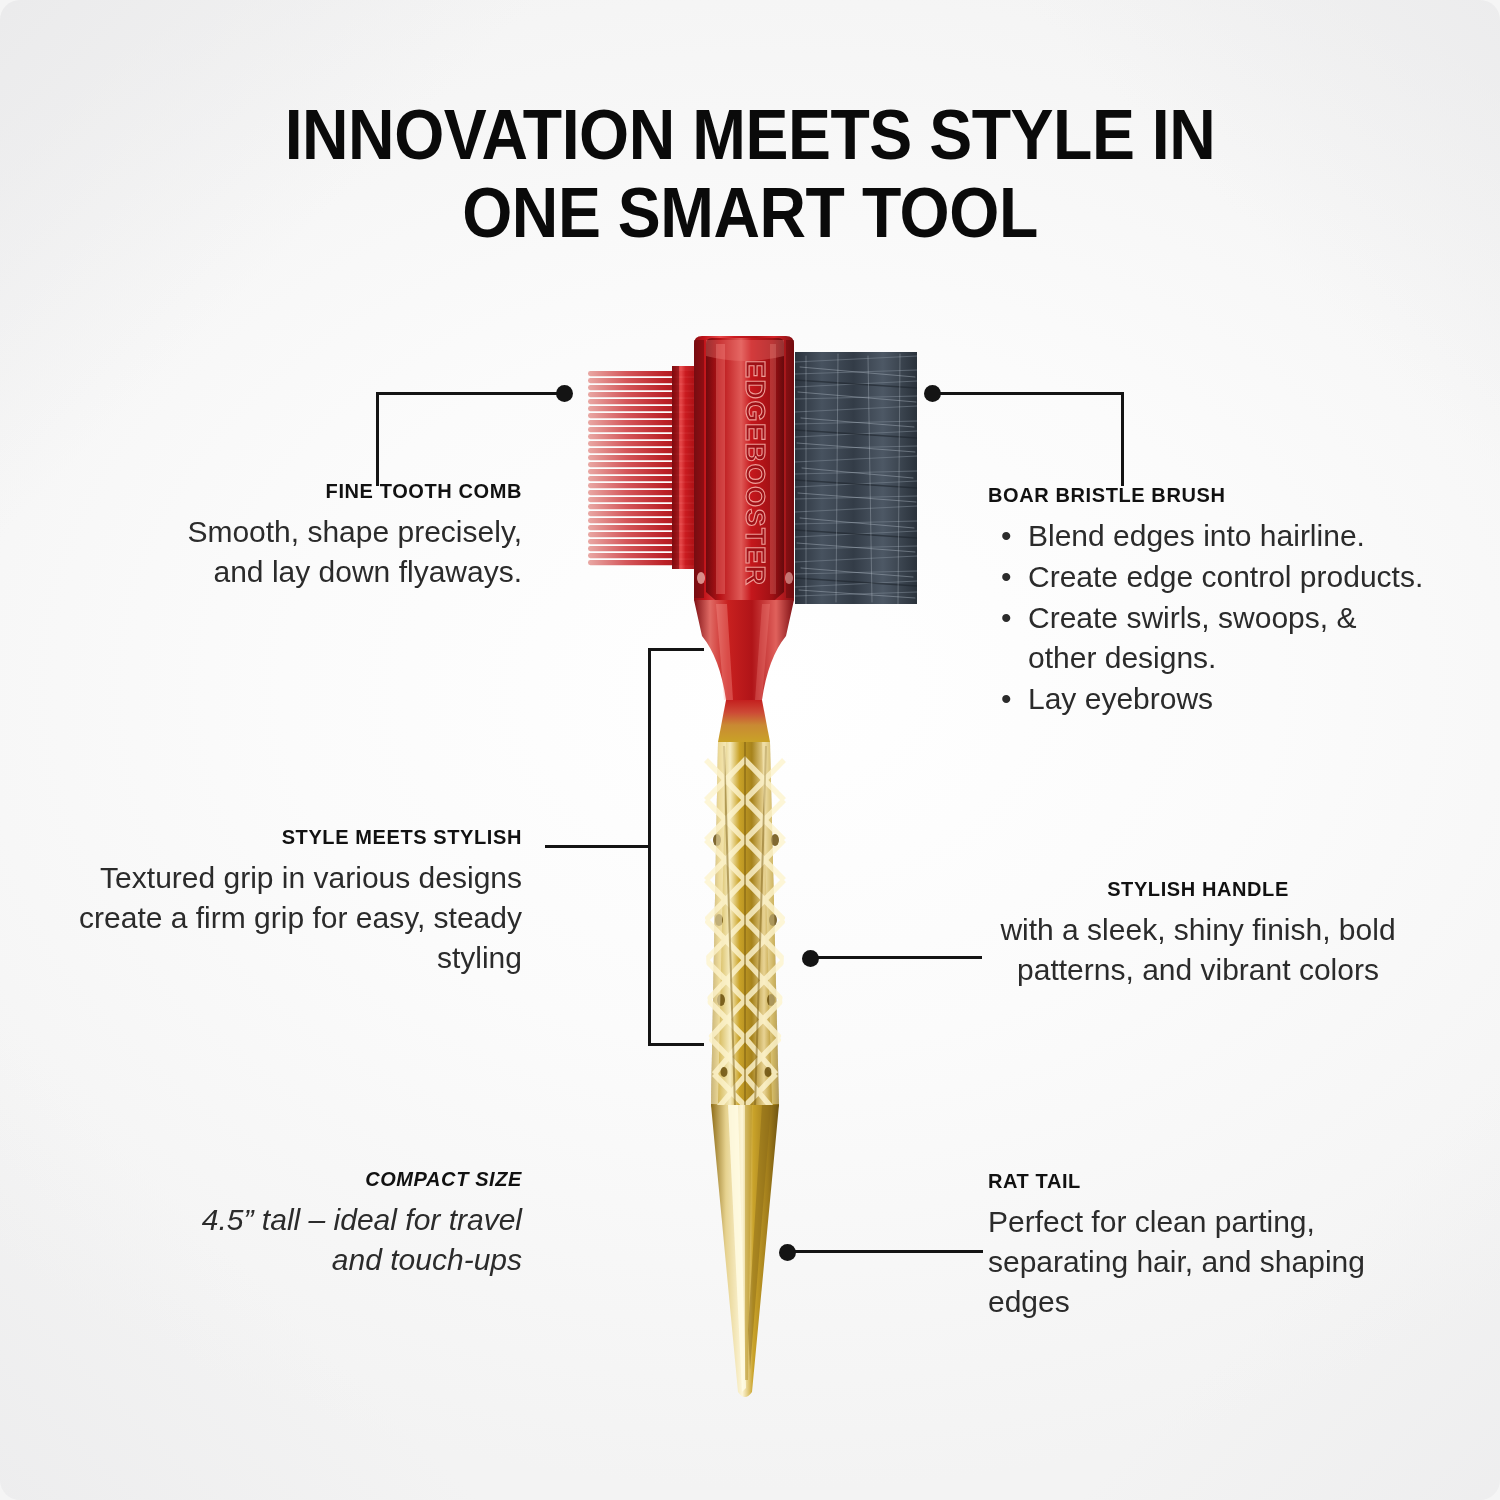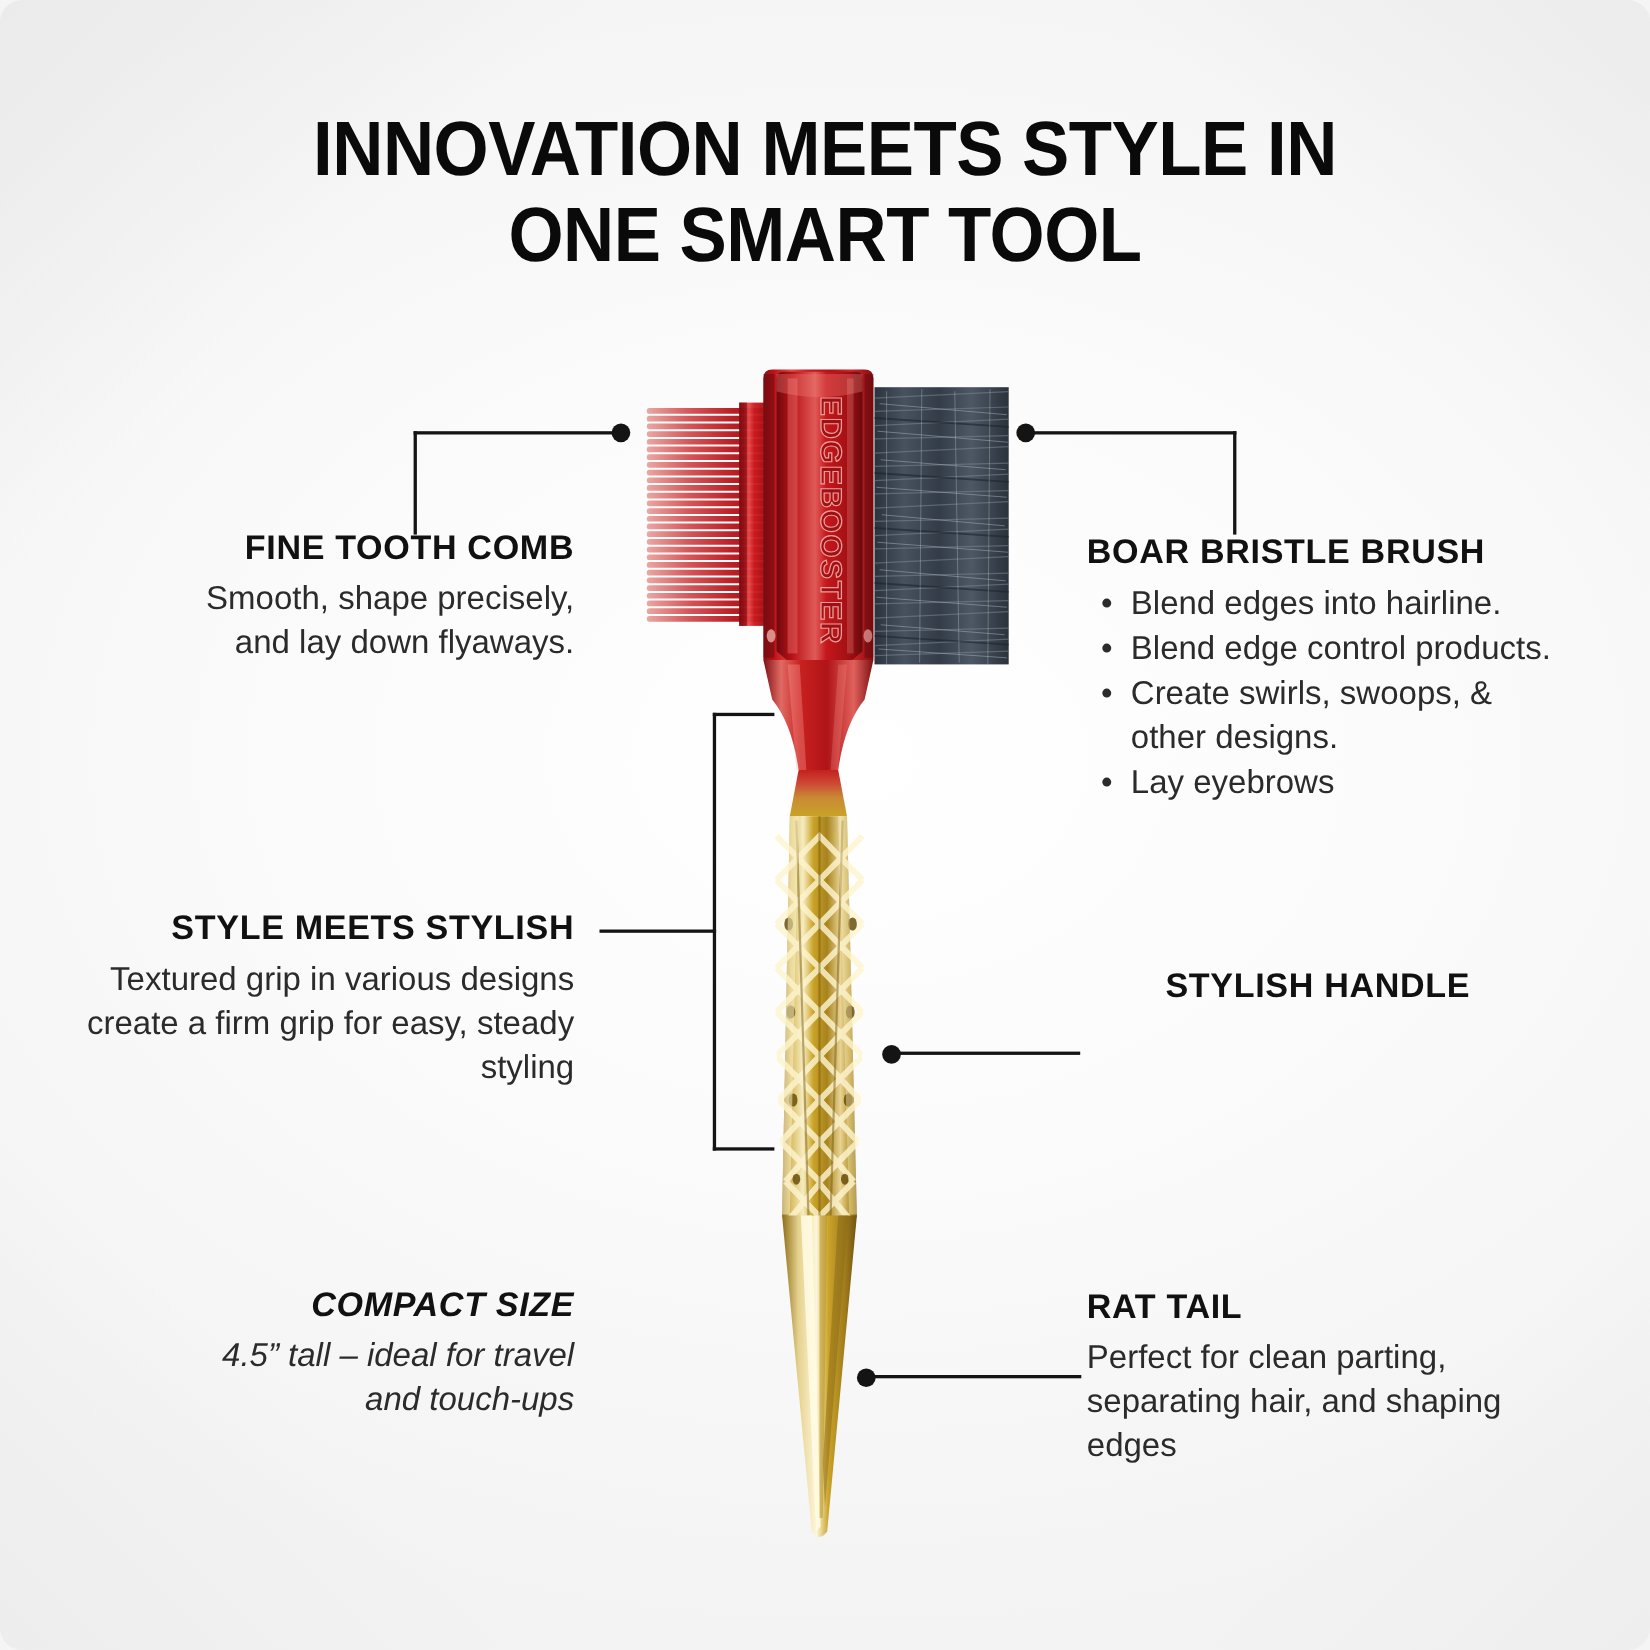--- a/index.html
+++ b/index.html
@@ -52,21 +52,21 @@
     color: #0a0a0a;
     transform: scaleX(0.92);
     transform-origin: center top;
     z-index: 6;
   }
 
   
   .callout { position: absolute; z-index: 6; }
 
   .callout h3 {
-    font-size: 31px;
+    font-size: 20px;
     font-weight: 700;
     letter-spacing: 0.6px;
     color: #111;
     margin-bottom: 9px;
     white-space: nowrap;
   }
 
   .callout p, .callout li {
     font-size: 30px;
     line-height: 1.33;
@@ -449,40 +449,41 @@
 
   <div class="callout right" id="c-brush">
     <h3>BOAR BRISTLE BRUSH</h3>
     <ul>
       <li>
         <span class="bullet">•</span>
         <span>Blend edges into hairline.</span>
       </li>
       <li>
         <span class="bullet">•</span>
-        <span>Blend edge control products.</span>
+        <span>Create edge control products.</span>
       </li>
       <li>
         <span class="bullet">•</span>
         <span>Create swirls, swoops, &amp; other designs.</span>
       </li>
       <li>
         <span class="bullet">•</span>
         <span>Lay eyebrows</span>
       </li>
     </ul>
   </div>
 
   <div class="callout left" id="c-style">
     <h3>STYLE MEETS STYLISH</h3>
     <p>Textured grip in various designs create a firm grip for easy, steady styling</p>
   </div>
 
   <div class="callout right" id="c-handle">
     <h3>STYLISH HANDLE</h3>
+    <p>with a sleek, shiny finish, bold patterns, and vibrant colors</p>
   </div>
 
   <div class="callout left" id="c-compact">
     <h3>COMPACT SIZE</h3>
     <p>4.5” tall – ideal for travel and touch-ups</p>
   </div>
 
   <div class="callout right" id="c-rat">
     <h3>RAT TAIL</h3>
     <p>Perfect for clean parting, separating hair, and shaping edges</p>

